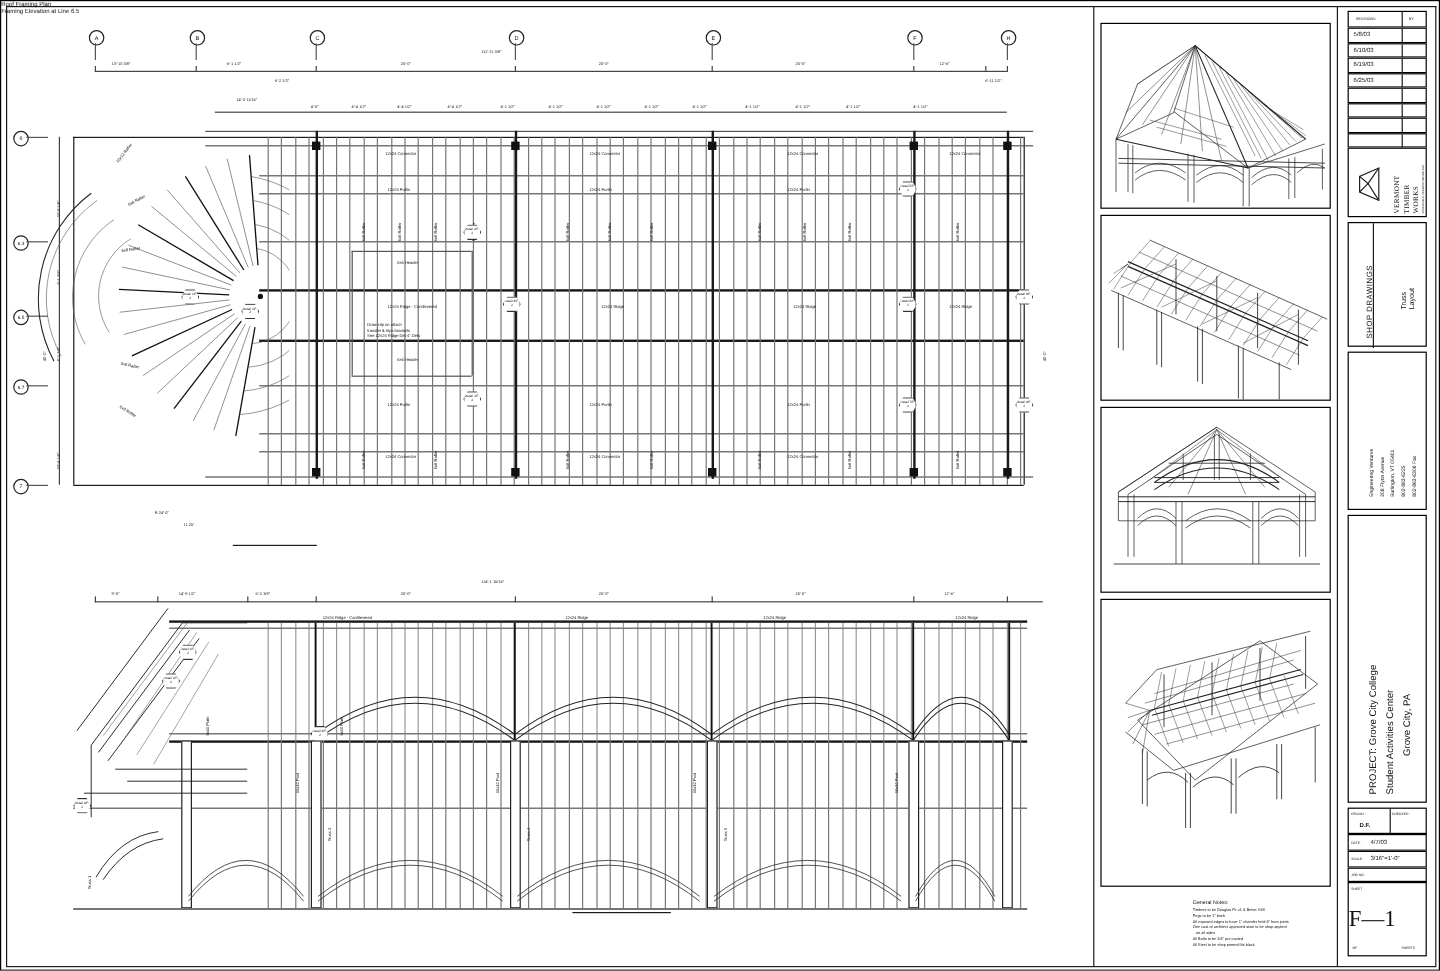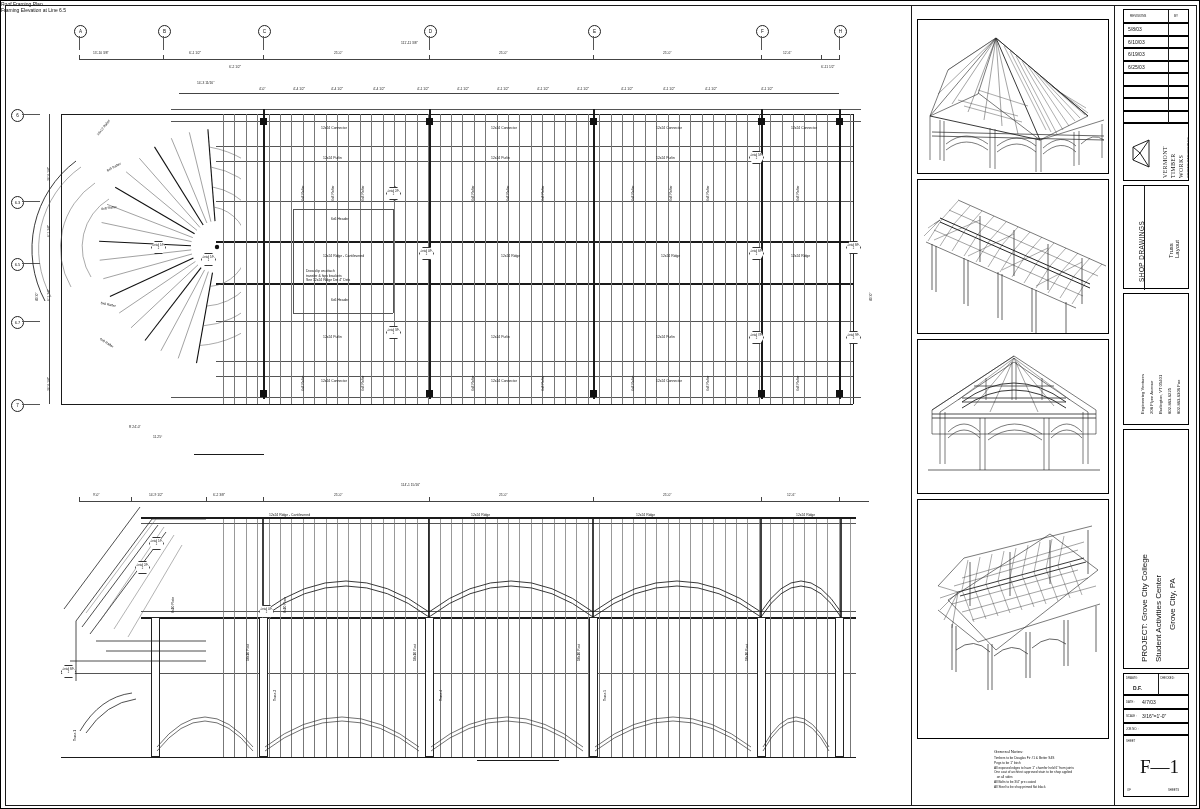--- a/index.html
+++ b/index.html
@@ -972,19 +972,19 @@
       <div class="tb-txt" style="left:18px;top:3px;font-size:5px;">3/16"=1'-0"</div>
     </div>
 
     <div class="tb-cell" style="left:1122px;top:722px;width:66px;height:12px;">
       <div class="tb-lbl" style="left:2px;top:3px;font-size:2.8px;">JOB NO. :</div>
       <div class="tb-txt" style="left:28px;top:2px;font-size:4.6px;"></div>
     </div>
 
     <div class="tb-cell" style="left:1122px;top:734px;width:66px;height:62px;">
       <div class="tb-lbl" style="left:2px;top:3px;font-size:2.8px;">SHEET</div>
-      <div class="sheetno" style="left:16px;top:20px;text-align:center;">F—1</div>
+      <div class="sheetno" style="left:0;top:20px;text-align:center;">F—1</div>
       <div class="tb-lbl" style="left:3px;top:52px;font-size:2.8px;">OF</div>
       <div class="tb-lbl" style="left:44px;top:52px;font-size:2.8px;">SHEETS</div>
     </div>
   </div>
 
 </div>
 
 </body></html>

